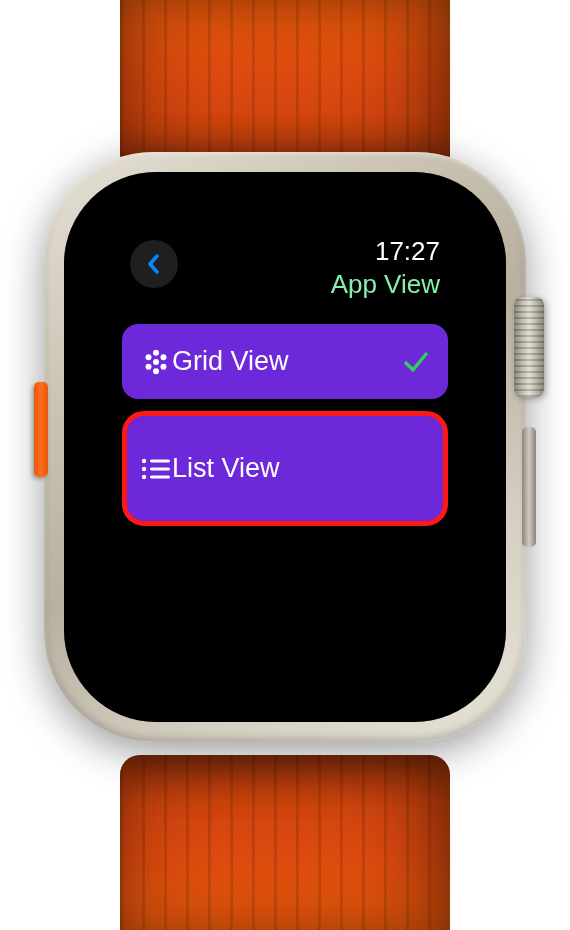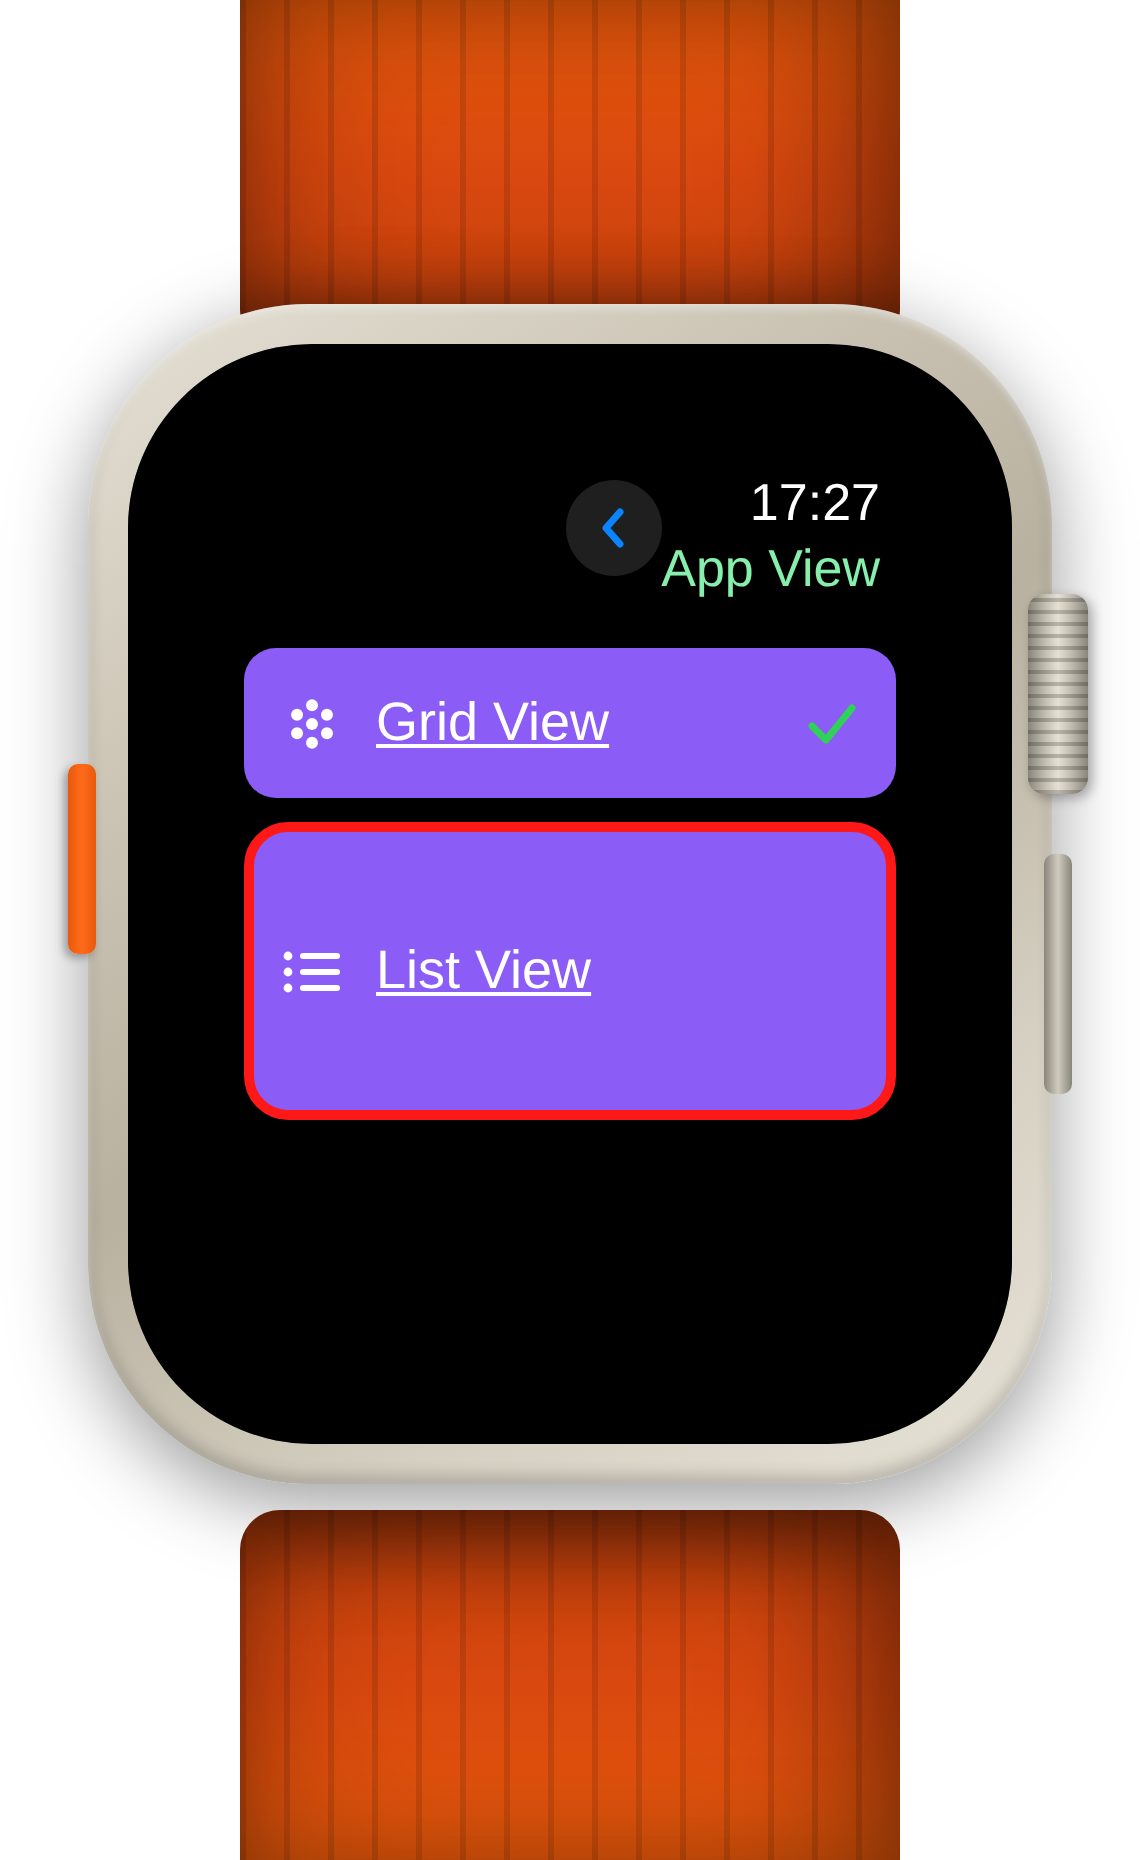--- a/index.html
+++ b/index.html
@@ -162,21 +162,21 @@
       border-radius: 72px;
       padding: 26px 20px;
       color: #fff;
       display: flex;
       flex-direction: column;
     }
 
     
     .header {
       display: flex;
-      justify-content: flex-end;
+      justify-content: space-between;
       align-items: flex-start;
       margin-bottom: 24px;
       padding: 0 8px;
     }
 
     .back-button {
       width: 48px;
       height: 48px;
       border-radius: 50%;
       background: #1f1f1f;
@@ -215,34 +215,32 @@
     }
 
     
     .options {
       display: flex;
       flex-direction: column;
       gap: 12px;
     }
 
     .option-cell {
-      background: #8b5cf6;
+      background: #6d28d9;
       border-radius: 16px;
       padding: 22px 18px;
       display: flex;
       align-items: center;
-      gap: 16px;
       cursor: pointer;
       position: relative;
-      text-decoration: underline;
     }
 
     .option-cell.highlighted {
       border: 5px solid #ff1818;
-      padding: 54px 13px;
+      padding: 37px 13px;
       border-radius: 22px;
     }
 
     .option-icon {
       width: 32px;
       height: 28px;
       display: flex;
       align-items: center;
       justify-content: center;
       flex-shrink: 0;

